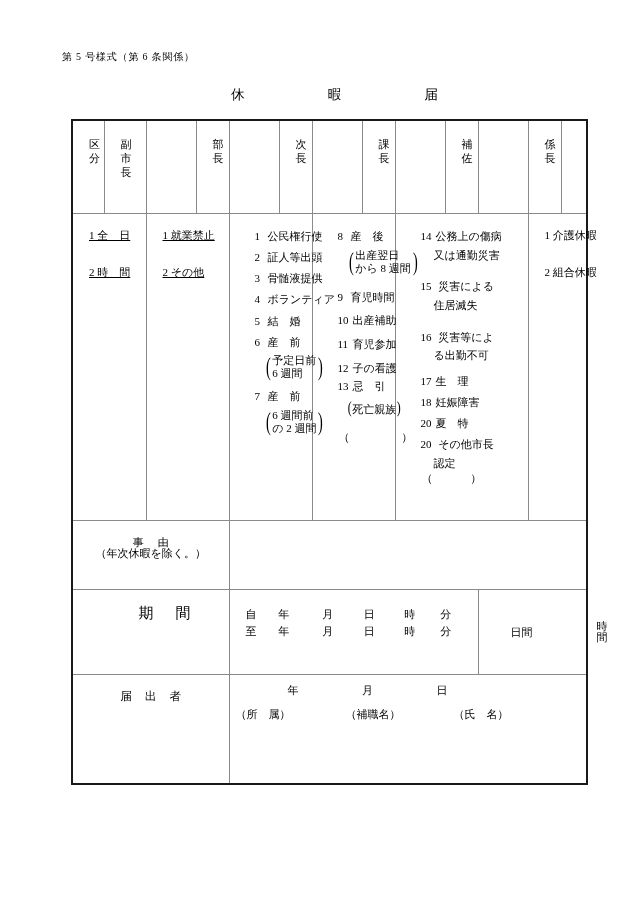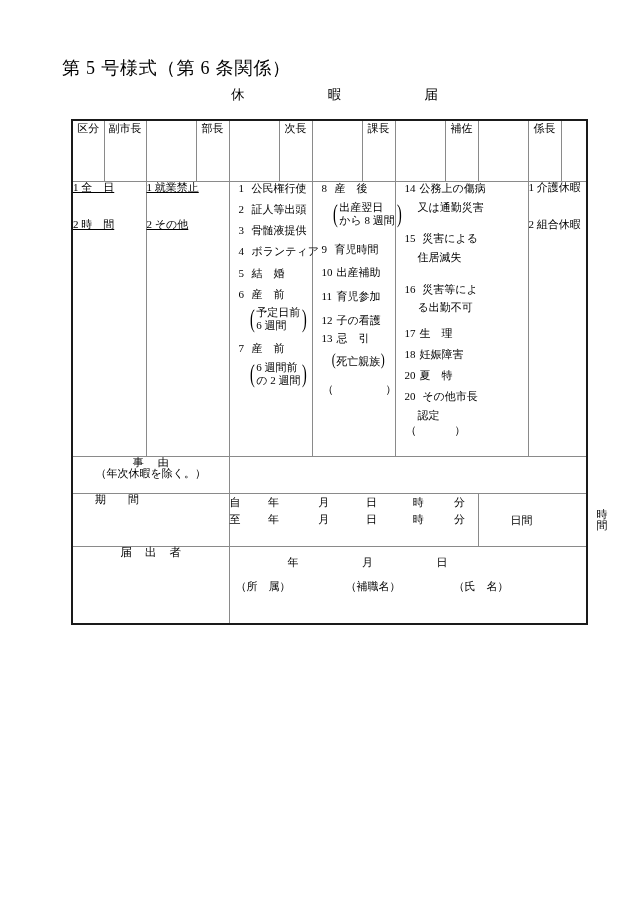--- a/index.html
+++ b/index.html
@@ -17,22 +17,22 @@
   }
   .page {
     position: relative;
     width: 630px;
     height: 903px;
   }
   
   .form-no {
     position: absolute;
     left: 62px;
-    top: 56px;
-    font-size: 18px;
+    top: 50px;
+    font-size: 10px;
     letter-spacing: 0.8px;
     white-space: nowrap;
   }
   .doc-title {
     position: absolute;
     left: 190px;
     top: 86px;
     width: 290px;
     font-size: 13.5px;
     display: flex;
@@ -45,21 +45,21 @@
     position: absolute;
     left: 71px;
     top: 119px;
     width: 509px;
     border-collapse: collapse;
     table-layout: fixed;
     font-size: 11px;
   }
   .tbl td {
     border: 1px solid #8a8a8a;
-    padding: 0;
+    padding: 16px;
     vertical-align: top;
     line-height: 1.0;
   }
   
   .tbl {
     outline: none;
   }
   .frame-top td { border-top: 2px solid #1a1a1a; }
   .edge-l { border-left: 2px solid #1a1a1a !important; }
   .edge-r { border-right: 2px solid #1a1a1a !important; }
@@ -179,23 +179,23 @@
     line-height: 1.25;
     padding: 3px 0;
   }
   .reason-label .l1 { letter-spacing: 14px; padding-left: 14px; }
   .reason-label .l2 { letter-spacing: 0px; }
   .reason-field { height: 36px; }
 
   
   .period-label {
     height: 52px;
-    text-align: left;
-    vertical-align: middle;
-    font-size: 11px;
+    text-align: right;
+    vertical-align: middle;
+    font-size: 15px;
   }
   .period-label .sp { letter-spacing: 22px; padding-left: 22px; }
   .period-grid {
     height: 52px;
     vertical-align: middle;
     padding: 0 2px 0 3px;
   }
   .period-grid .row {
     display: flex;
     align-items: center;

